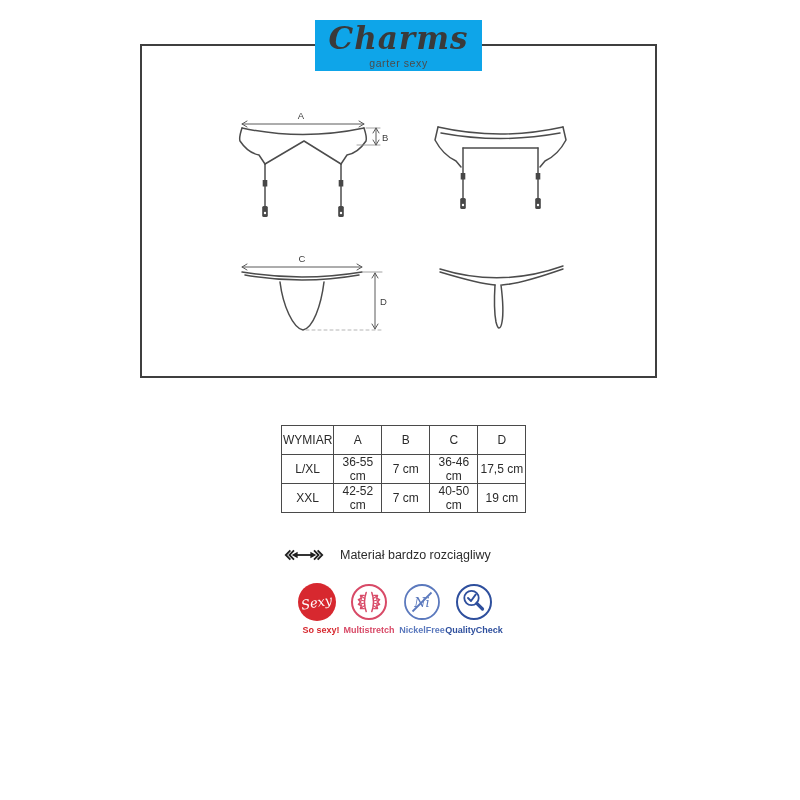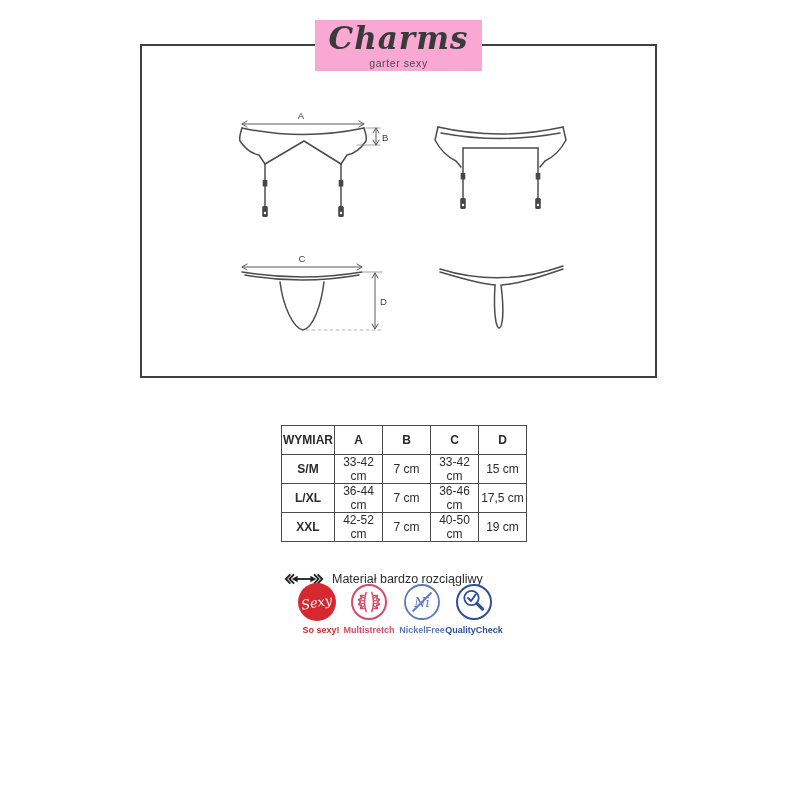--- a/index.html
+++ b/index.html
@@ -4,40 +4,40 @@
 <style>
   * { margin:0; padding:0; box-sizing:border-box; }
   html,body { width:800px; height:800px; background:#ffffff; font-family:"Liberation Sans", sans-serif; }
   .stage { position:relative; width:800px; height:800px; background:#fff; overflow:hidden; }
 
   
   .frame { position:absolute; left:140px; top:44px; width:517px; height:334px; border:2px solid #3f3f3f; background:#fff; }
 
   
   .brand { position:absolute; left:140px; top:20px; width:517px; text-align:center; }
-  .brand .patch { display:inline-block; background:#f9a8d4; padding:0 14px 2px 14px; }
+  .brand .patch { display:inline-block; background:#0ea5e9; padding:0 14px 2px 14px; }
   .brand-title { font-family:"DejaVu Serif", serif; font-style:italic; font-weight:700; font-size:31px; line-height:36px; color:#3a3a3a; letter-spacing:1px; }
   .brand-sub { display:block; font-size:10.5px; color:#4b4b4b; letter-spacing:0.6px; margin-top:1px; }
 
   .drawing { position:absolute; }
   .drawing path, .drawing line, .drawing polyline { fill:none; stroke:#4c4c4c; stroke-width:1.5; stroke-linecap:round; stroke-linejoin:round; }
   .drawing .dim { stroke:#5a5a5a; stroke-width:1; }
   .drawing .thin { stroke:#8a8a8a; stroke-width:0.8; }
   .drawing .dash { stroke:#b5b5b5; stroke-width:1; stroke-dasharray:3 3; }
   .drawing .solid { fill:#474747; stroke:none; }
   .drawing text { fill:#3d3d3d; font-family:"Liberation Sans", sans-serif; font-size:9.5px; stroke:none; }
 
   
   .size-table { position:absolute; left:281px; top:425px; border-collapse:collapse; table-layout:fixed; }
   .size-table th, .size-table td { border:1px solid #4a4a4a; width:48px; height:29px; text-align:center; vertical-align:middle; font-size:12px; color:#2b2b2b; padding:0 1px; }
-  .size-table th { font-weight:bold; }
+  .size-table th { font-weight:normal; }
   .size-table td { font-weight:normal; }
 
   
-  .stretch-note { position:absolute; left:284px; top:547px; display:flex; align-items:center; gap:8px;margin-top:24px; }
+  .stretch-note { position:absolute; left:284px; top:547px; display:flex; align-items:center; gap:16px; }
   .stretch-note svg { display:block; }
   .stretch-note .txt { font-size:12.5px; color:#2b2b2b; }
   .stretch-icon path, .stretch-icon line { fill:none; stroke:#1f1f1f; stroke-width:2; stroke-linecap:butt; }
   .stretch-icon polygon { fill:#1f1f1f; stroke:none; }
 
   
   .badge { position:absolute; top:583px; width:56px; display:flex; flex-direction:column; align-items:center; }
   .badge .label { margin-top:4px; font-size:9px; font-weight:bold; white-space:nowrap; }
   .badge-sexy { left:289px; }
   .badge-multi { left:341px; }
@@ -144,29 +144,22 @@
       <tr>
         <th>WYMIAR</th>
         <th>A</th>
         <th>B</th>
         <th>C</th>
         <th>D</th>
       </tr>
     </thead>
     <tbody>
       <tr>
-        <th>S/M</th>
-        <td>33-42 cm</td>
-        <td>7 cm</td>
-        <td>33-42 cm</td>
-        <td>15 cm</td>
-      </tr>
-      <tr>
         <th>L/XL</th>
-        <td>36-44 cm</td>
+        <td>36-55 cm</td>
         <td>7 cm</td>
         <td>36-46 cm</td>
         <td>17,5 cm</td>
       </tr>
       <tr>
         <th>XXL</th>
         <td>42-52 cm</td>
         <td>7 cm</td>
         <td>40-50 cm</td>
         <td>19 cm</td>

